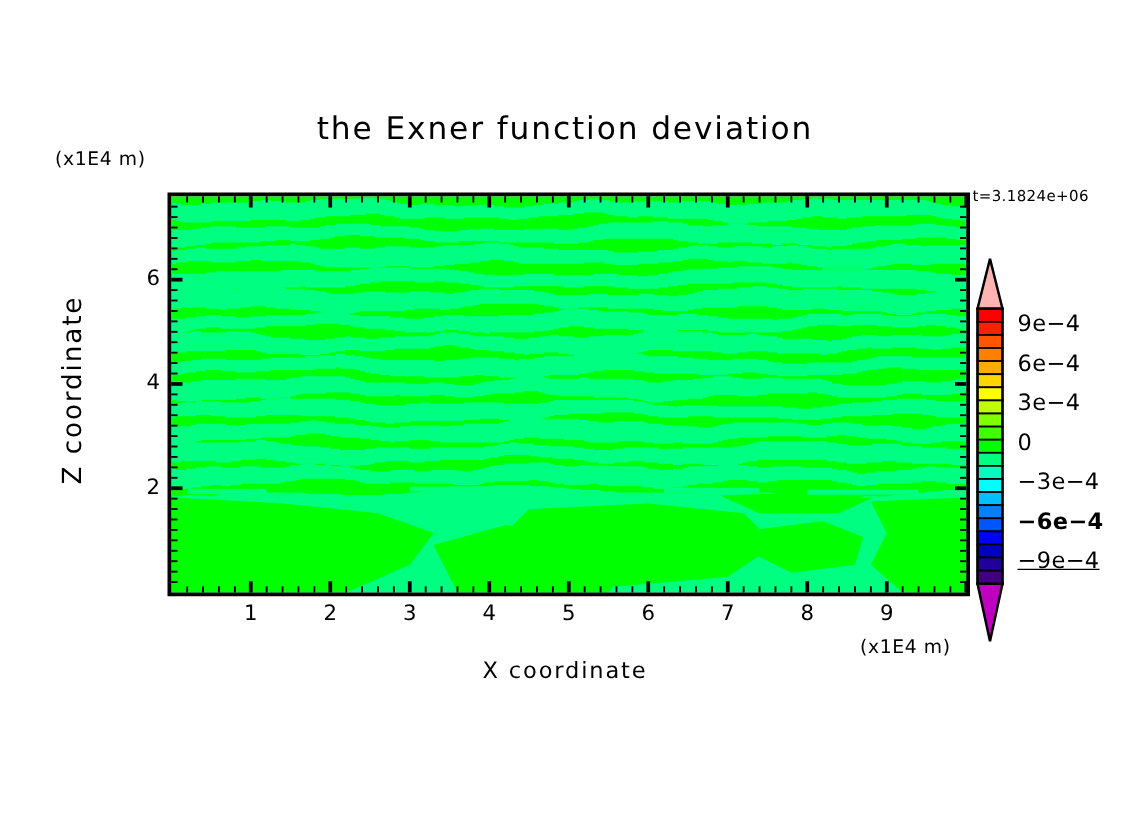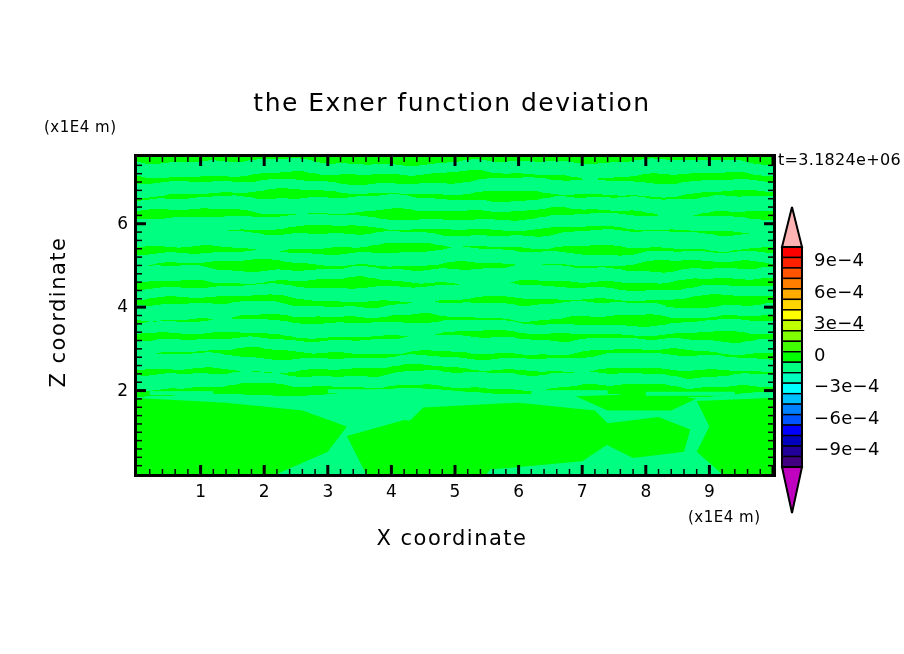--- a/index.html
+++ b/index.html
@@ -2,24 +2,24 @@
 <html><head>
 <meta charset="utf-8">
 <style>
   html,body{margin:0;padding:0;background:#ffffff;}
   body{width:904px;height:654px;position:relative;overflow:hidden;
        font-family:"DejaVu Sans","Liberation Sans",sans-serif;color:#000;}
   .abs{position:absolute;}
   #title{left:0;top:88px;width:904px;text-align:center;font-size:25px;letter-spacing:1.5px;}
   #units-top-left{left:44px;top:118px;font-size:15px;letter-spacing:.5px;}
   #units-bottom-right{left:688px;top:508px;font-size:15px;letter-spacing:.5px;}
-  #xlabel{left:0;top:526px;width:904px;text-align:center;font-size:21px;letter-spacing:1.5px;}
+  #xlabel{left:0;top:526px;width:904px;text-align:center;font-size:18px;letter-spacing:1.5px;}
   #ylabel{left:-52px;top:300px;width:220px;text-align:center;font-size:21px;letter-spacing:1.5px;
           transform:rotate(-90deg);transform-origin:50% 50%;}
-  #timestamp{left:778px;top:150px;font-size:16px;letter-spacing:.3px;}
+  #timestamp{left:778px;top:150px;font-size:12px;letter-spacing:.3px;}
   #plot{left:137px;top:157px;width:636px;height:317px;}
   #plot svg{display:block;}
   .xtl{position:absolute;top:481px;font-size:17px;text-align:center;width:30px;}
   .ytl{position:absolute;left:102px;font-size:17px;text-align:right;width:26px;}
   #cbar{left:778px;top:205px;width:32px;height:310px;}
   .cbl{position:absolute;left:814px;font-size:18px;white-space:nowrap;letter-spacing:.3px;}
 </style>
 </head>
 <body>
 
@@ -280,18 +280,18 @@
     <rect x="4" y="209.61904761904762" width="20" height="10.476190476190476" fill="#0055ff" stroke="#000" stroke-width="1.4"></rect>
     <rect x="4" y="220.0952380952381" width="20" height="10.476190476190476" fill="#0000ff" stroke="#000" stroke-width="1.4"></rect>
     <rect x="4" y="230.57142857142858" width="20" height="10.476190476190476" fill="#0000bf" stroke="#000" stroke-width="1.4"></rect>
     <rect x="4" y="241.04761904761904" width="20" height="10.476190476190476" fill="#200099" stroke="#000" stroke-width="1.4"></rect>
     <rect x="4" y="251.52380952380952" width="20" height="10.476190476190476" fill="#400080" stroke="#000" stroke-width="1.4"></rect>
     <rect x="4" y="42" width="20" height="220" fill="none" stroke="#000" stroke-width="2"></rect>
   </svg>
 <div id="cbarlabels">
     <div class="cbl" style="top: 249.476px;">9e−4</div>
     <div class="cbl" style="top: 280.905px; text-align: right;">6e−4</div>
-    <div class="cbl" style="top: 312.333px; text-decoration: underline;">3e−4</div>
+    <div class="cbl" style="top: 312.333px;">3e−4</div>
     <div class="cbl" style="top: 343.762px;">0</div>
     <div class="cbl" style="top: 375.19px; text-align: right;">−3e−4</div>
-    <div class="cbl" style="top: 406.619px;">−6e−4</div>
-    <div class="cbl" style="top: 438.048px;">−9e−4</div>
+    <div class="cbl" style="top: 406.619px; font-weight: bold;">−6e−4</div>
+    <div class="cbl" style="top: 438.048px; text-decoration: underline;">−9e−4</div>
   </div>
 
 </body></html>

